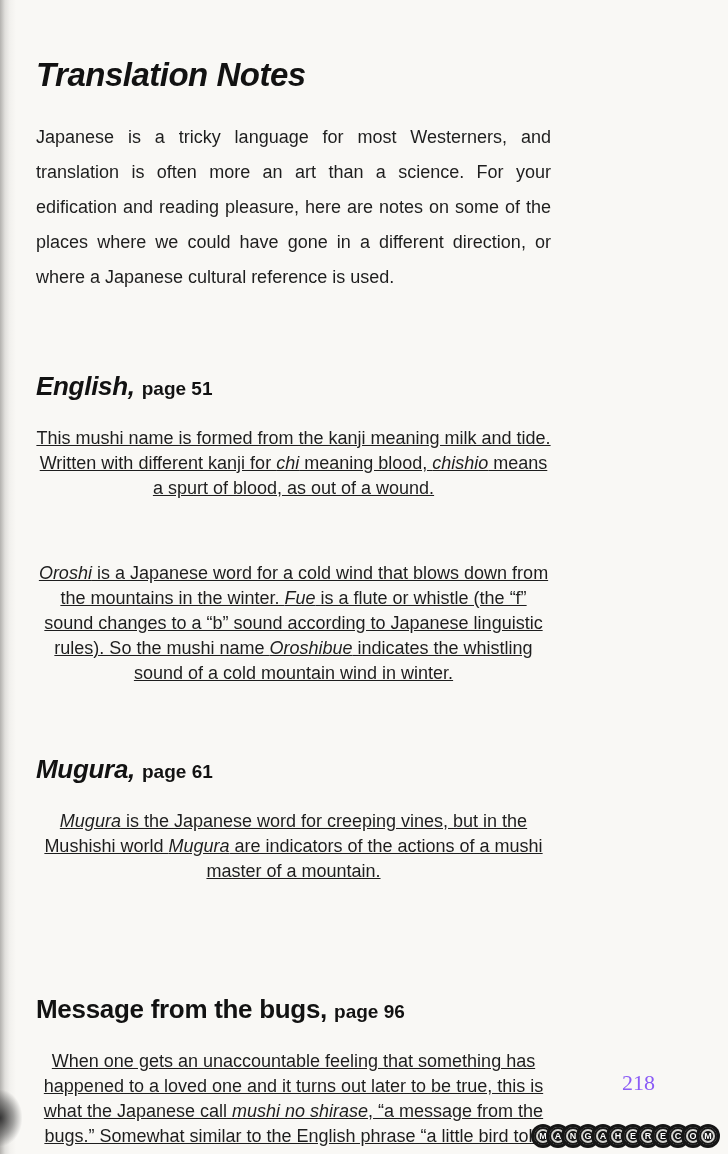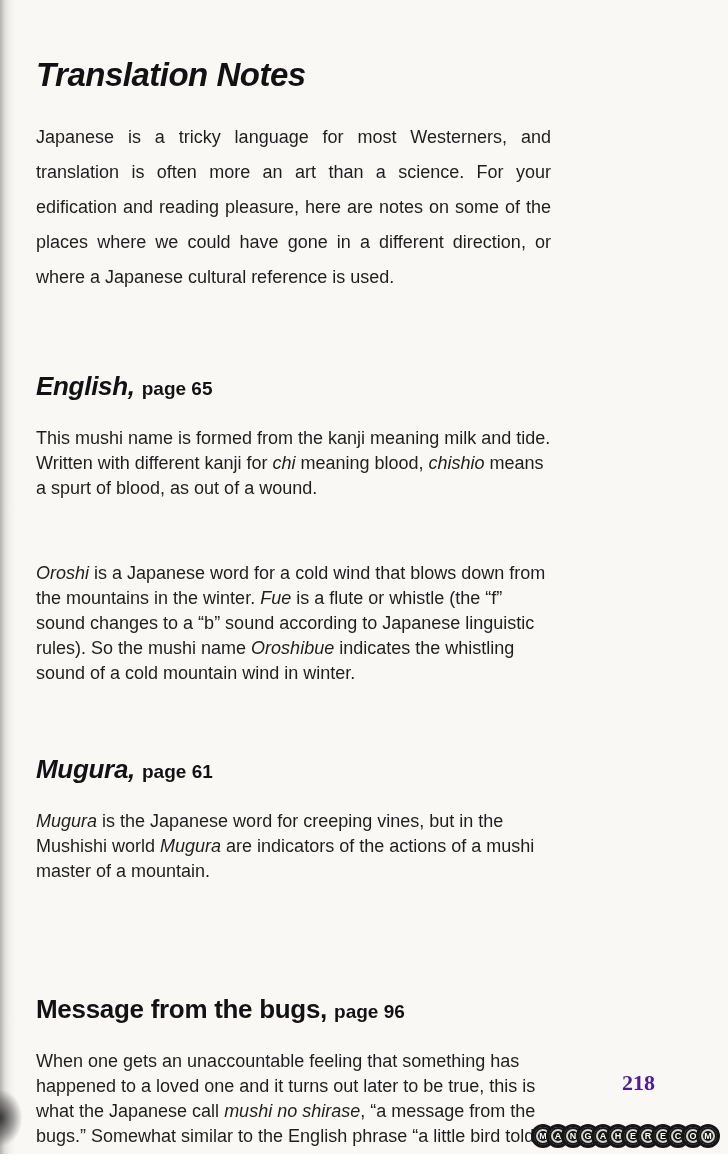--- a/index.html
+++ b/index.html
@@ -88,32 +88,33 @@
     font-size: 19px;
     font-style: normal;
     font-weight: bold;
     margin-left: 7px;
     letter-spacing: 0;
   }
   .section-body {
     margin: 20px 0 0 0;
     font-size: 18px;
     line-height: 25px;
-    text-align: left;
+    text-align: center;
     color: #1e1e1e;
+    text-decoration: underline;
   }
   .it { font-style: italic; }
   .page-number {
     position: absolute;
     top: 1070px;
     right: 73px;
     font-family: "Liberation Serif", serif;
     font-size: 22px;
-    font-weight: bold;
-    color: #4c1d95;
+    font-weight: normal;
+    color: #8b5cf6;
   }
   
   .watermark {
     position: absolute;
     top: 1124px;
     right: 8px;
     display: flex;
     align-items: center;
   }
   .wm-badge {
@@ -145,21 +146,21 @@
   <div class="edge-shadow-left"></div>
   <div class="corner-shadow-bottom-left"></div>
 
   <div class="content">
 
     <h1 class="page-title">Translation Notes</h1>
 
     <p class="intro"><span>Japanese is a tricky language for most Westerners, and translation is often more an art than a science. For your edification and reading pleasure, here are notes on some of the places where we could have gone in a different direction, or where a Japanese cultural reference is used.</span></p>
 
     <div class="section s1">
-      <h2 class="section-heading"><span class="heading-name">English,</span><span class="heading-page">page 65</span></h2>
+      <h2 class="section-heading"><span class="heading-name">English,</span><span class="heading-page">page 51</span></h2>
       <p class="section-body"><span>This mushi name is formed from the kanji meaning milk and tide. Written with different kanji for </span><span class="it">chi</span><span> meaning blood, </span><span class="it">chishio</span><span> means a spurt of blood, as out of a wound.</span></p>
     </div>
 
     <div class="section s2">
       <p class="section-body"><span class="it">Oroshi</span><span> is a Japanese word for a cold wind that blows down from the mountains in the winter. </span><span class="it">Fue</span><span> is a flute or whistle (the “f” sound changes to a “b” sound according to Japanese linguistic rules). So the mushi name </span><span class="it">Oroshibue</span><span> indicates the whistling sound of a cold mountain wind in winter.</span></p>
     </div>
 
     <div class="section s3">
       <h2 class="section-heading"><span class="heading-name">Mugura,</span><span class="heading-page">page 61</span></h2>
       <p class="section-body"><span class="it">Mugura</span><span> is the Japanese word for creeping vines, but in the Mushishi world </span><span class="it">Mugura</span><span> are indicators of the actions of a mushi master of a mountain.</span></p>

